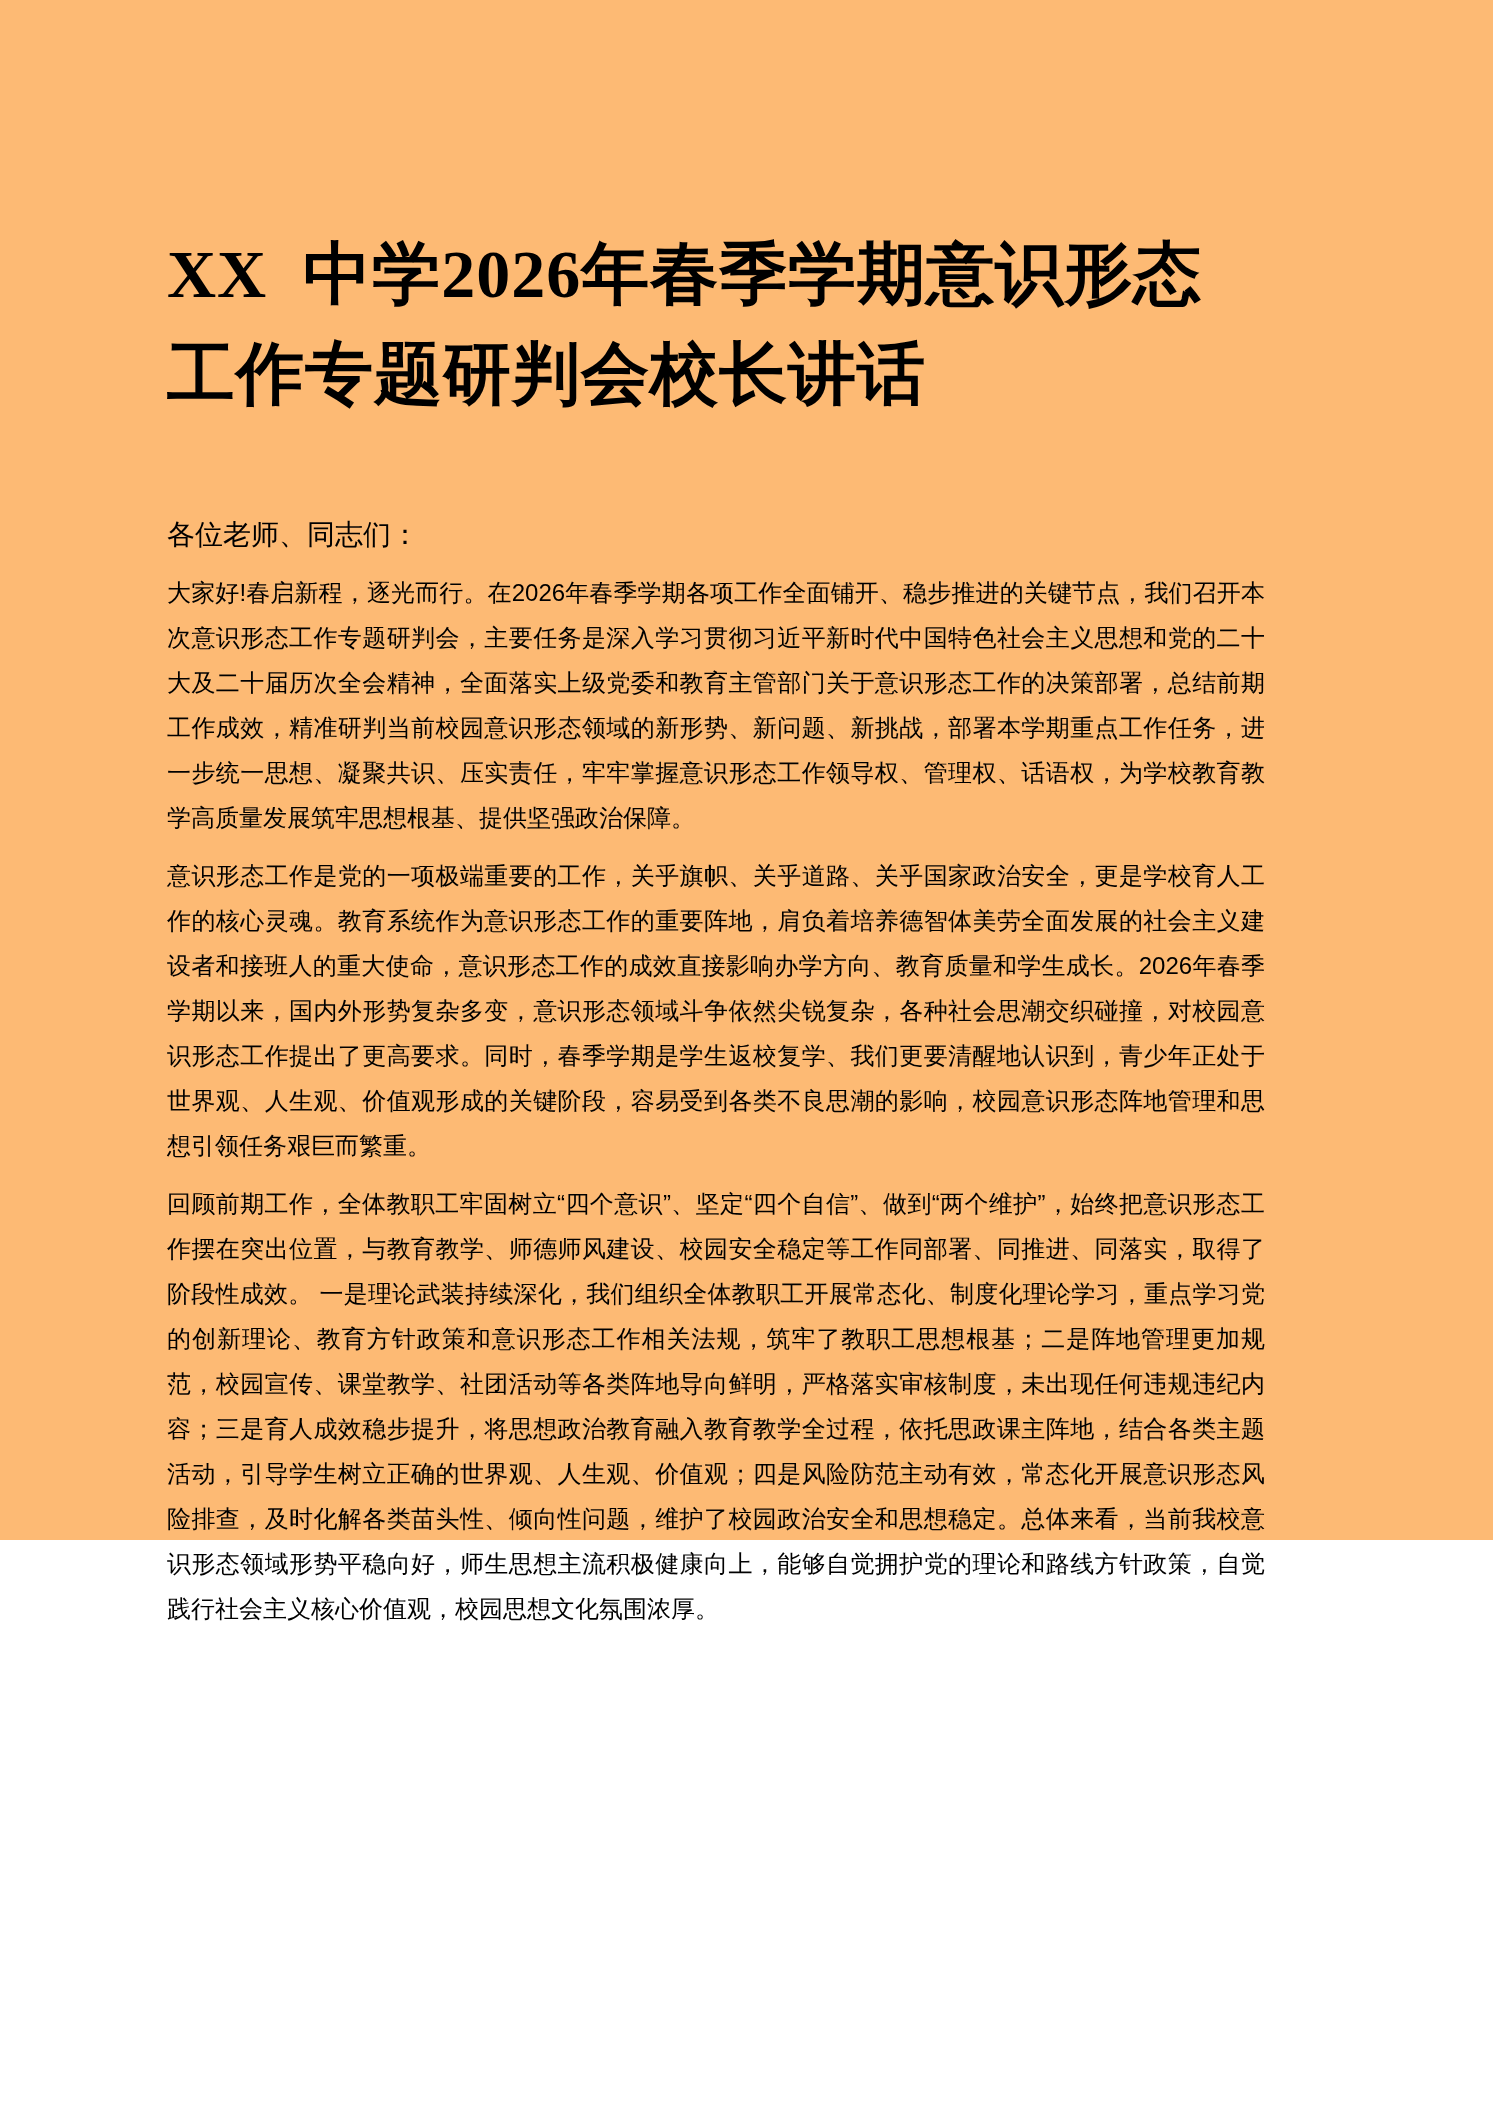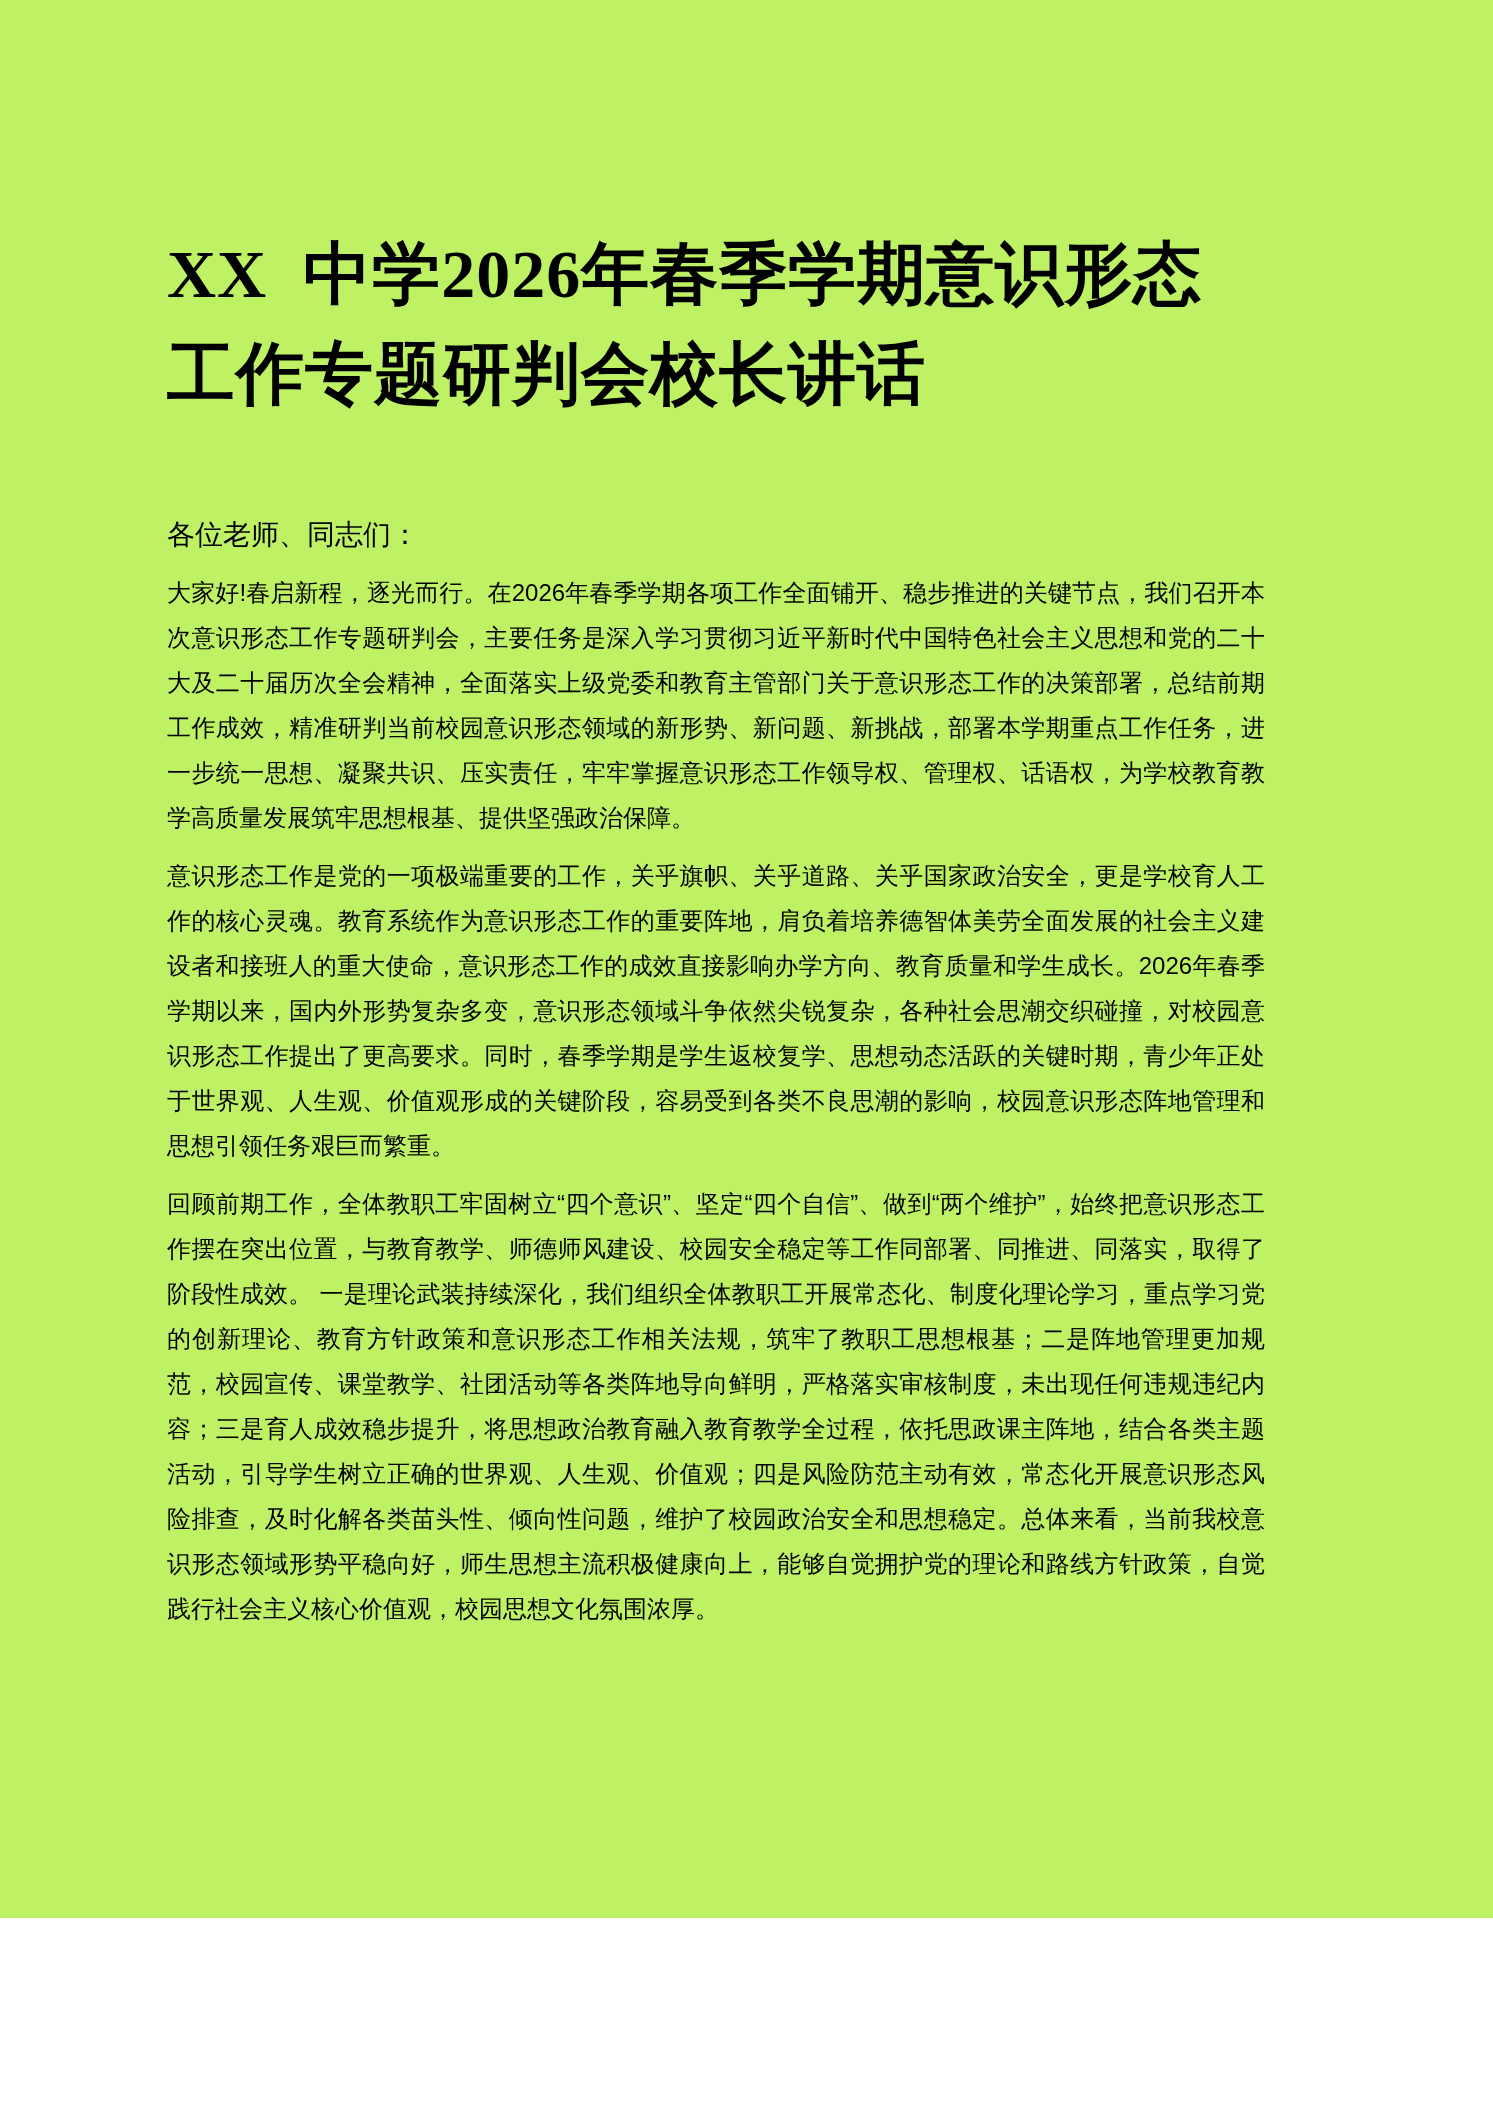--- a/index.html
+++ b/index.html
@@ -9,23 +9,23 @@
     body {
       width: 1493px;
       height: 2112px;
       background: #ffffff;
       overflow: hidden;
       font-family: "Liberation Sans", "DejaVu Sans", sans-serif;
     }
     .page {
       box-sizing: border-box;
       width: 1493px;
-      height: 1918px;
+      height: 1540px;
       padding: 224px 228px 12px 167px;
-      background: #bef264;
+      background: #fdba74;
       color: #000000;
     }
     .doc-title {
       margin: 0 0 88px 0;
       font-family: "Liberation Serif", "DejaVu Serif", serif;
       font-size: 68px;
       line-height: 100px;
       font-weight: 600;
       letter-spacing: 1px;
       white-space: pre-wrap;
@@ -51,17 +51,17 @@
 <body>
 
 <div class="page">
   <h1 class="doc-title">XX  中学2026年春季学期意识形态
 工作专题研判会校长讲话</h1>
 
   <p class="salutation">各位老师、同志们：</p>
 
   <p class="body-para">大家好!春启新程，逐光而行。在2026年春季学期各项工作全面铺开、稳步推进的关键节点，我们召开本次意识形态工作专题研判会，主要任务是深入学习贯彻习近平新时代中国特色社会主义思想和党的二十大及二十届历次全会精神，全面落实上级党委和教育主管部门关于意识形态工作的决策部署，总结前期工作成效，精准研判当前校园意识形态领域的新形势、新问题、新挑战，部署本学期重点工作任务，进一步统一思想、凝聚共识、压实责任，牢牢掌握意识形态工作领导权、管理权、话语权，为学校教育教学高质量发展筑牢思想根基、提供坚强政治保障。</p>
 
-  <p class="body-para">意识形态工作是党的一项极端重要的工作，关乎旗帜、关乎道路、关乎国家政治安全，更是学校育人工作的核心灵魂。教育系统作为意识形态工作的重要阵地，肩负着培养德智体美劳全面发展的社会主义建设者和接班人的重大使命，意识形态工作的成效直接影响办学方向、教育质量和学生成长。2026年春季学期以来，国内外形势复杂多变，意识形态领域斗争依然尖锐复杂，各种社会思潮交织碰撞，对校园意识形态工作提出了更高要求。同时，春季学期是学生返校复学、思想动态活跃的关键时期，青少年正处于世界观、人生观、价值观形成的关键阶段，容易受到各类不良思潮的影响，校园意识形态阵地管理和思想引领任务艰巨而繁重。</p>
+  <p class="body-para">意识形态工作是党的一项极端重要的工作，关乎旗帜、关乎道路、关乎国家政治安全，更是学校育人工作的核心灵魂。教育系统作为意识形态工作的重要阵地，肩负着培养德智体美劳全面发展的社会主义建设者和接班人的重大使命，意识形态工作的成效直接影响办学方向、教育质量和学生成长。2026年春季学期以来，国内外形势复杂多变，意识形态领域斗争依然尖锐复杂，各种社会思潮交织碰撞，对校园意识形态工作提出了更高要求。同时，春季学期是学生返校复学、我们更要清醒地认识到，青少年正处于世界观、人生观、价值观形成的关键阶段，容易受到各类不良思潮的影响，校园意识形态阵地管理和思想引领任务艰巨而繁重。</p>
 
   <p class="body-para">回顾前期工作，全体教职工牢固树立“四个意识”、坚定“四个自信”、做到“两个维护”，始终把意识形态工作摆在突出位置，与教育教学、师德师风建设、校园安全稳定等工作同部署、同推进、同落实，取得了阶段性成效。 一是理论武装持续深化，我们组织全体教职工开展常态化、制度化理论学习，重点学习党的创新理论、教育方针政策和意识形态工作相关法规，筑牢了教职工思想根基；二是阵地管理更加规范，校园宣传、课堂教学、社团活动等各类阵地导向鲜明，严格落实审核制度，未出现任何违规违纪内容；三是育人成效稳步提升，将思想政治教育融入教育教学全过程，依托思政课主阵地，结合各类主题活动，引导学生树立正确的世界观、人生观、价值观；四是风险防范主动有效，常态化开展意识形态风险排查，及时化解各类苗头性、倾向性问题，维护了校园政治安全和思想稳定。总体来看，当前我校意识形态领域形势平稳向好，师生思想主流积极健康向上，能够自觉拥护党的理论和路线方针政策，自觉践行社会主义核心价值观，校园思想文化氛围浓厚。</p>
 
 </div>
 
 </body></html>

